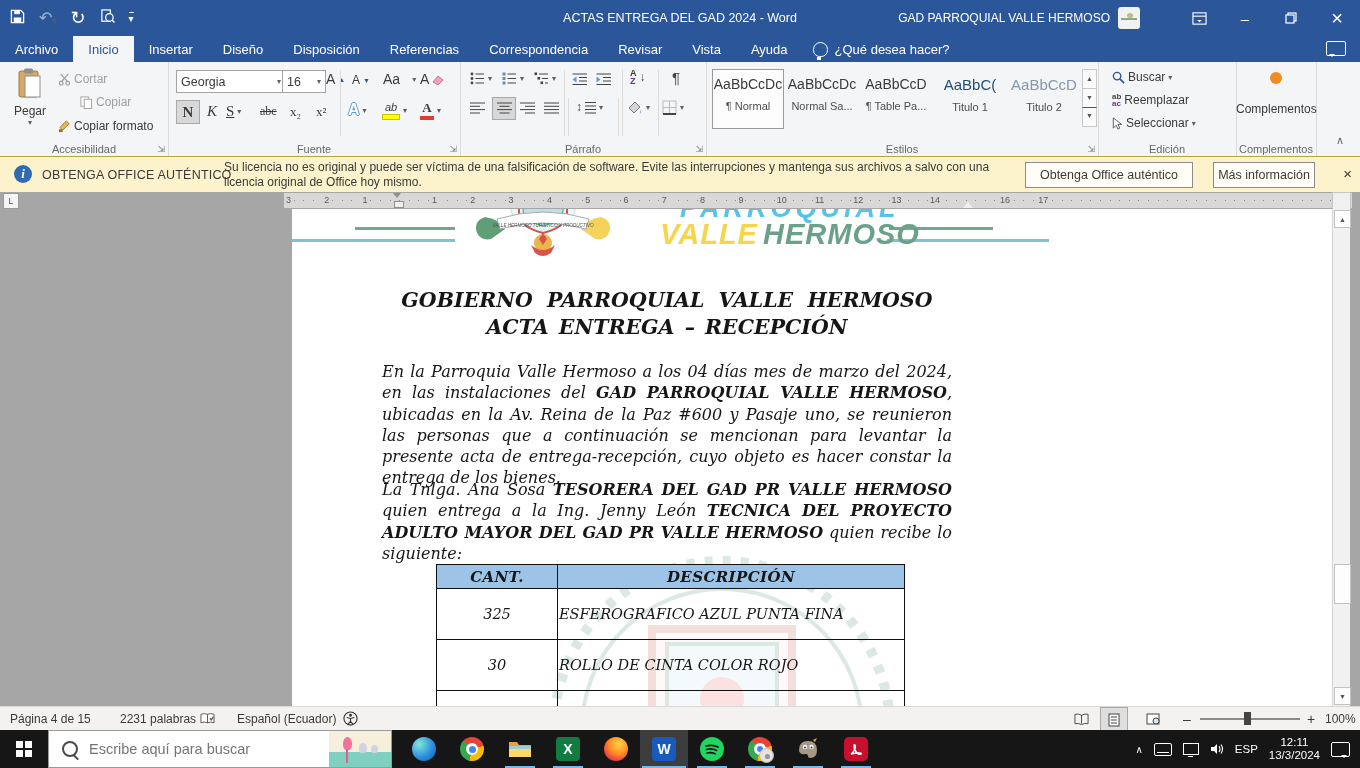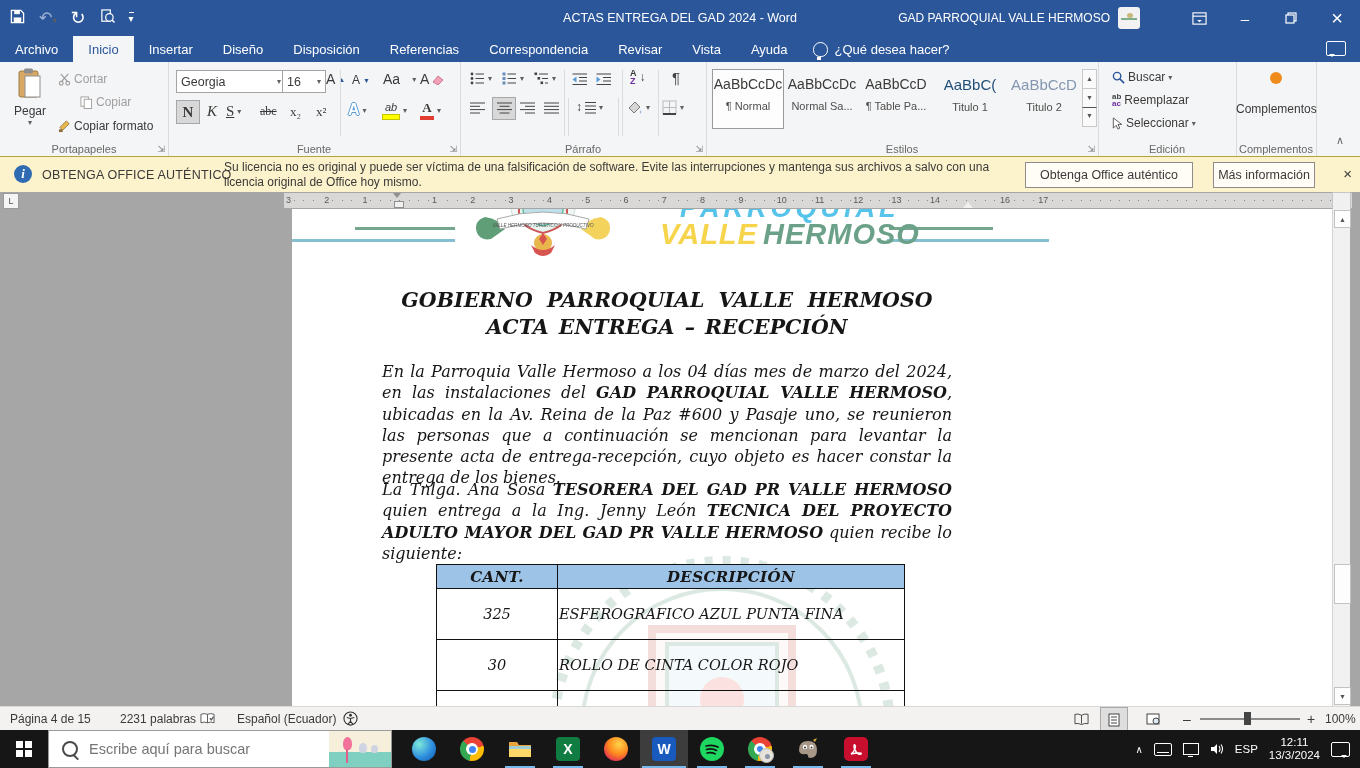--- a/index.html
+++ b/index.html
@@ -223,21 +223,21 @@
           </svg>
         <span>Copiar</span>
       </div>
       <div class="abs rbtn" style="left:58px;top:57px;">
         <svg width="13" height="13" viewBox="0 0 14 14">
             <path d="M2 8 L9 1 l3 3 -7 7 z" fill="#e8b84b" stroke="#9c7a43"></path>
             <rect x="1" y="10" width="4" height="3" fill="#8f6f3f"></rect>
           </svg>
         <span>Copiar formato</span>
       </div>
-      <div class="glabel">Portapapeles</div>
+      <div class="glabel">Accesibilidad</div>
       <div class="launcher">⇲</div>
     </div>
 
     <div class="group" style="left:168px;width:292px;">
       <div class="combo abs" style="left:8px;top:8px;width:100px;">
         <span>Georgia</span>
           <span class="dd">▾</span>
       </div>
       <div class="combo abs" style="left:114px;top:8px;width:34px;">
         <span>16</span>

